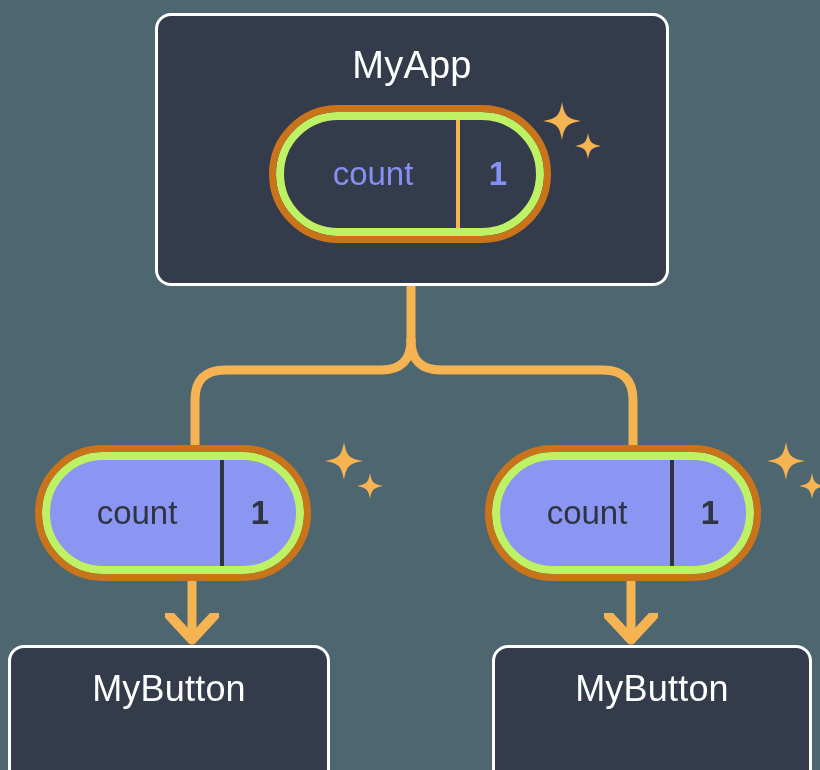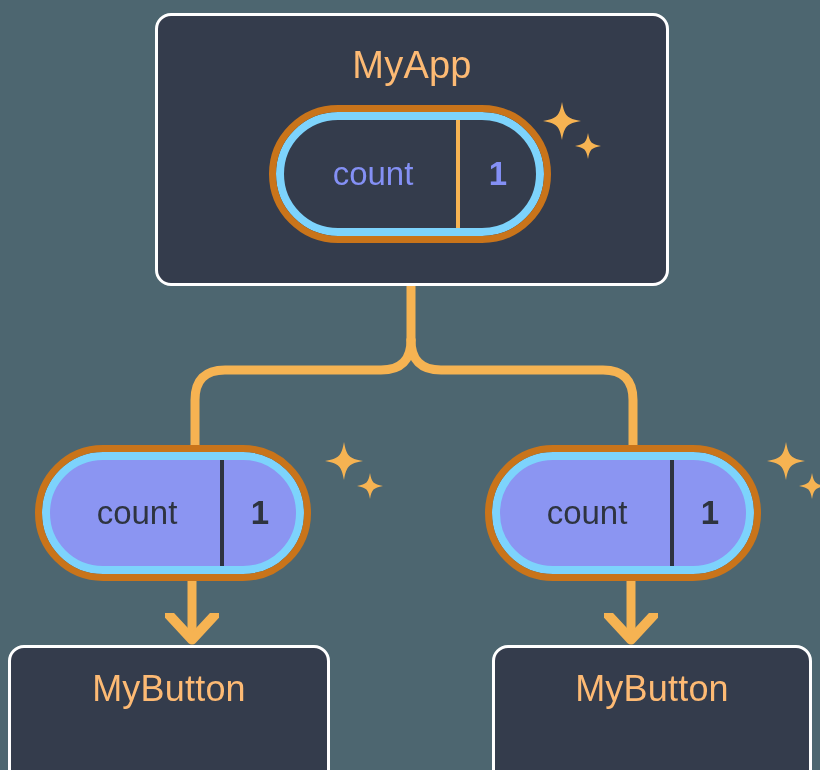--- a/index.html
+++ b/index.html
@@ -34,21 +34,21 @@
   
   .comp-box {
     position: absolute;
     box-sizing: border-box;
     background: #343c4c;
     border: 3px solid #ffffff;
     border-radius: 16px;
     z-index: 2;
   }
   .comp-title {
-    color: #fdba74;
+    color: #ffffff;
     font-size: 38px;
     font-weight: 400;
     letter-spacing: 0.2px;
     text-align: center;
     white-space: nowrap;
   }
 
   #app-box {
     left: 155px;
     top: 13px;
@@ -79,21 +79,21 @@
 
   
   .pill {
     position: absolute;
     box-sizing: border-box;
     display: flex;
     align-items: stretch;
     border-radius: 999px;
     z-index: 3;
     
-    border: 8px solid #7dd3fc;
+    border: 8px solid #bef264;
     outline: 7px solid #c9741a;
     outline-offset: 0px;
   }
   .pill-key, .pill-val {
     display: flex;
     align-items: center;
     justify-content: center;
     box-sizing: border-box;
     font-size: 33px;
     white-space: nowrap;

